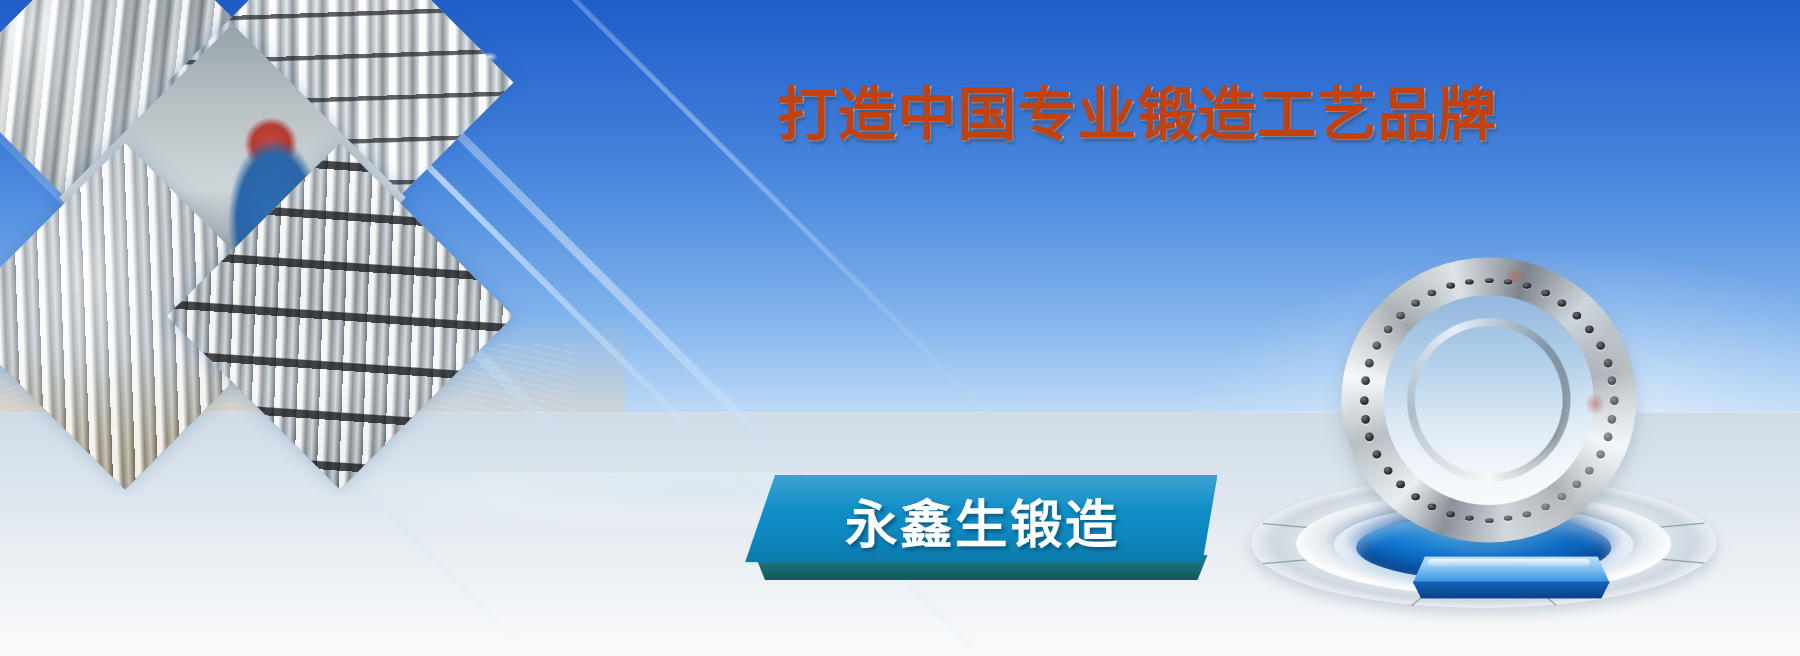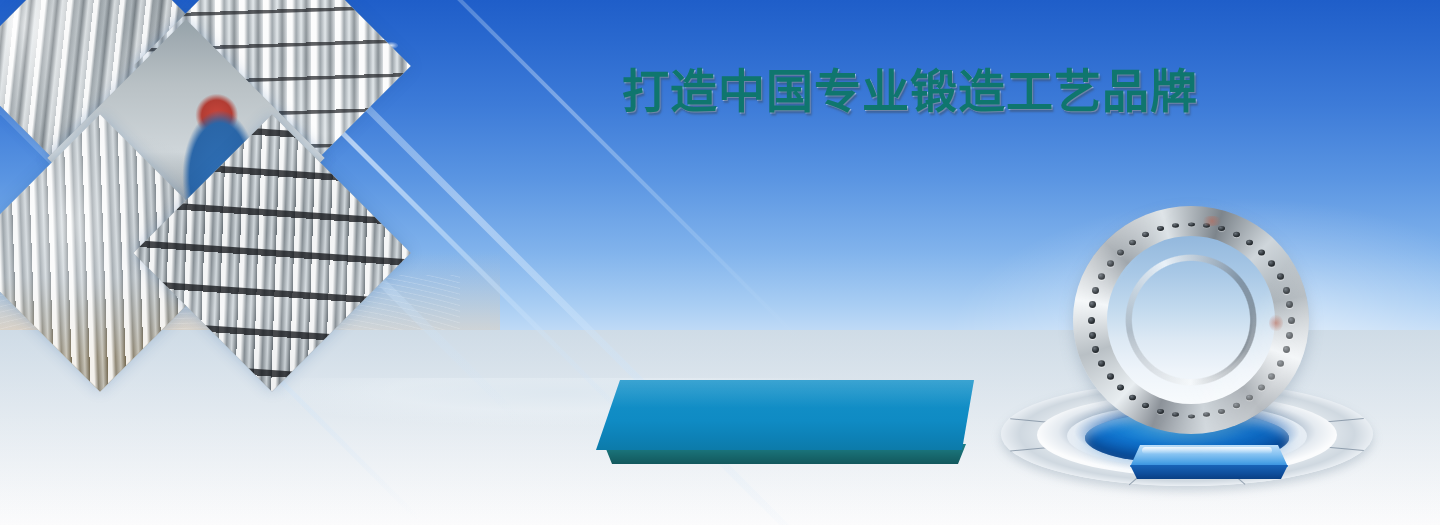--- a/index.html
+++ b/index.html
@@ -173,21 +173,21 @@
         rgba(255,255,255,0.88) 0px, rgba(255,255,255,0.88) 4px,
         rgba(120,128,134,0.60) 8px, rgba(226,232,236,0.72) 13px,
         rgba(64,72,78,0.52) 18px),
       linear-gradient(172deg,#d6dde1 0%,#98a1a7 44%,#bcc3c8 64%,#5d666d 100%);
   }
 
   
   .headline {
     position:absolute;
     white-space:nowrap;
-    color:#0f766e;
+    color:#c2410c;
     font-weight:700;
     letter-spacing:1px;
     line-height:1;
   }
   #hl1 {
     left:622px; top:68px;
     font-size:47px;
     text-shadow:
       2px 3px 2px rgba(60,80,110,0.55),
       1px 1px 0 rgba(255,255,255,0.55);
@@ -399,20 +399,21 @@
         <div class="ph ph-stack"></div>
       </div>
     </div>
 
   <div class="headline" id="hl1">打造中国专业锻造工艺品牌</div>
 
   <div class="plaque">
     <div class="plaque-edge"></div>
     <div class="plaque-top"></div>
     <div class="plaque-hl"></div>
+    <div class="plaque-label">永鑫生锻造</div>
   </div>
 
   <div class="product">
     <div class="ped-shadow"></div>
     <div class="ped-ring-outer"></div>
     <div id="seams">
         <div class="seam" style="left: 321.676px; top: 243.963px; width: 67.4974px; height: 1.4px; transform-origin: left center; transform: rotate(5.19038deg);"></div>
         <div class="seam" style="left: 247.636px; top: 264.662px; width: 28.8135px; height: 1.4px; transform-origin: left center; transform: rotate(40.7096deg);"></div>
         <div class="seam" style="left: 176.364px; top: 264.662px; width: 28.8135px; height: 1.4px; transform-origin: left center; transform: rotate(139.29deg);"></div>
         <div class="seam" style="left: 102.324px; top: 243.963px; width: 67.4974px; height: 1.4px; transform-origin: left center; transform: rotate(174.81deg);"></div>

